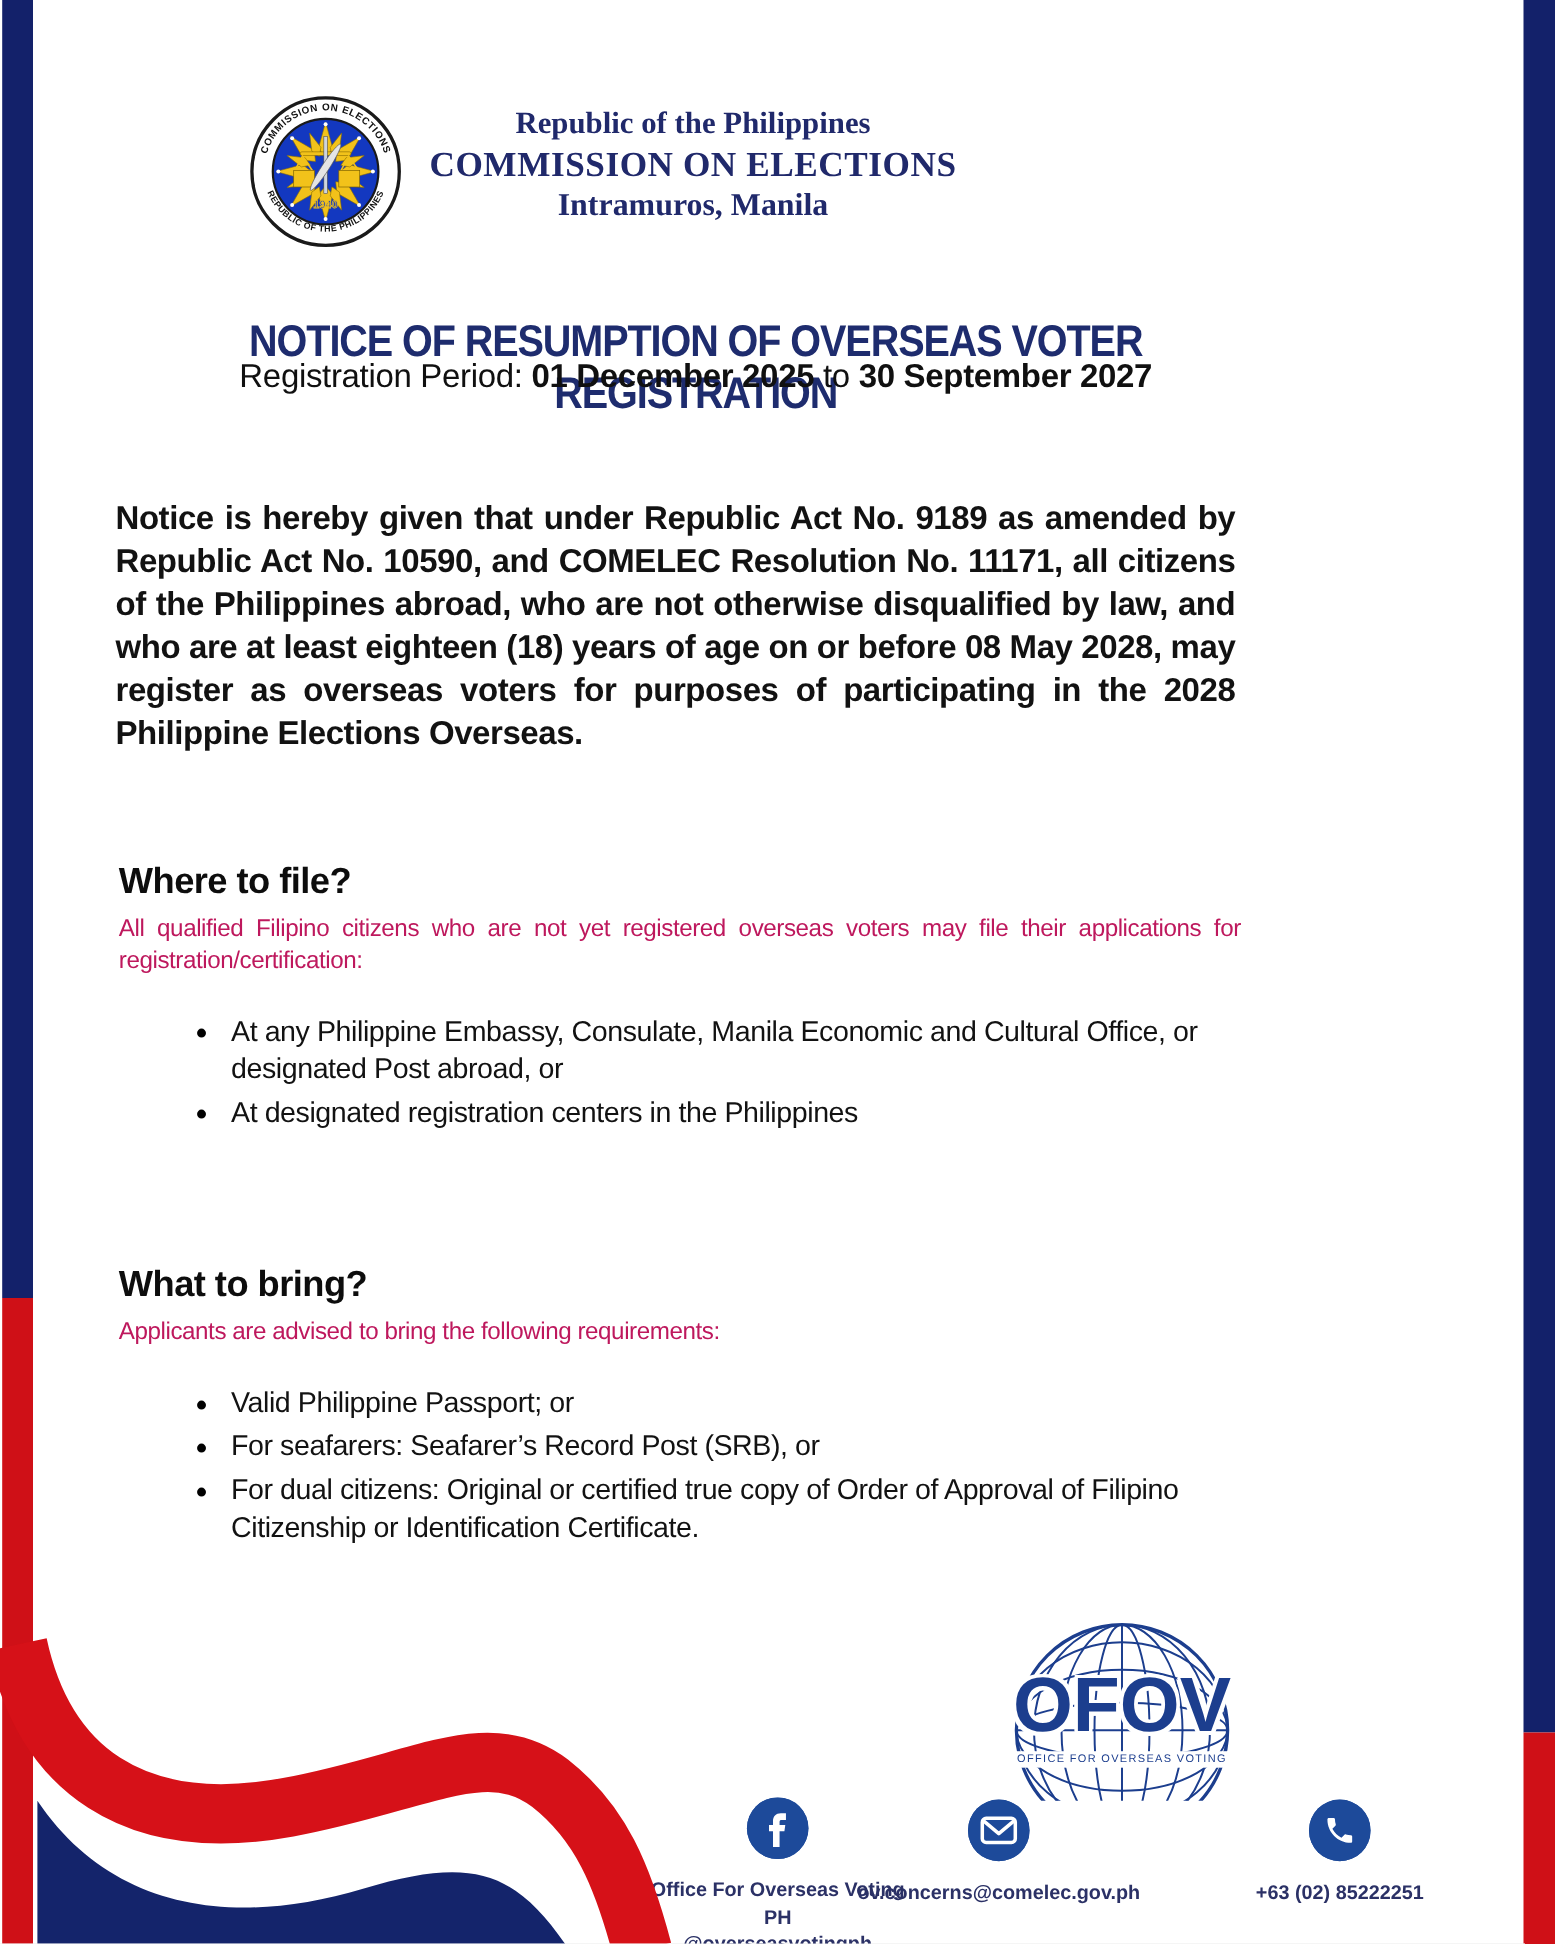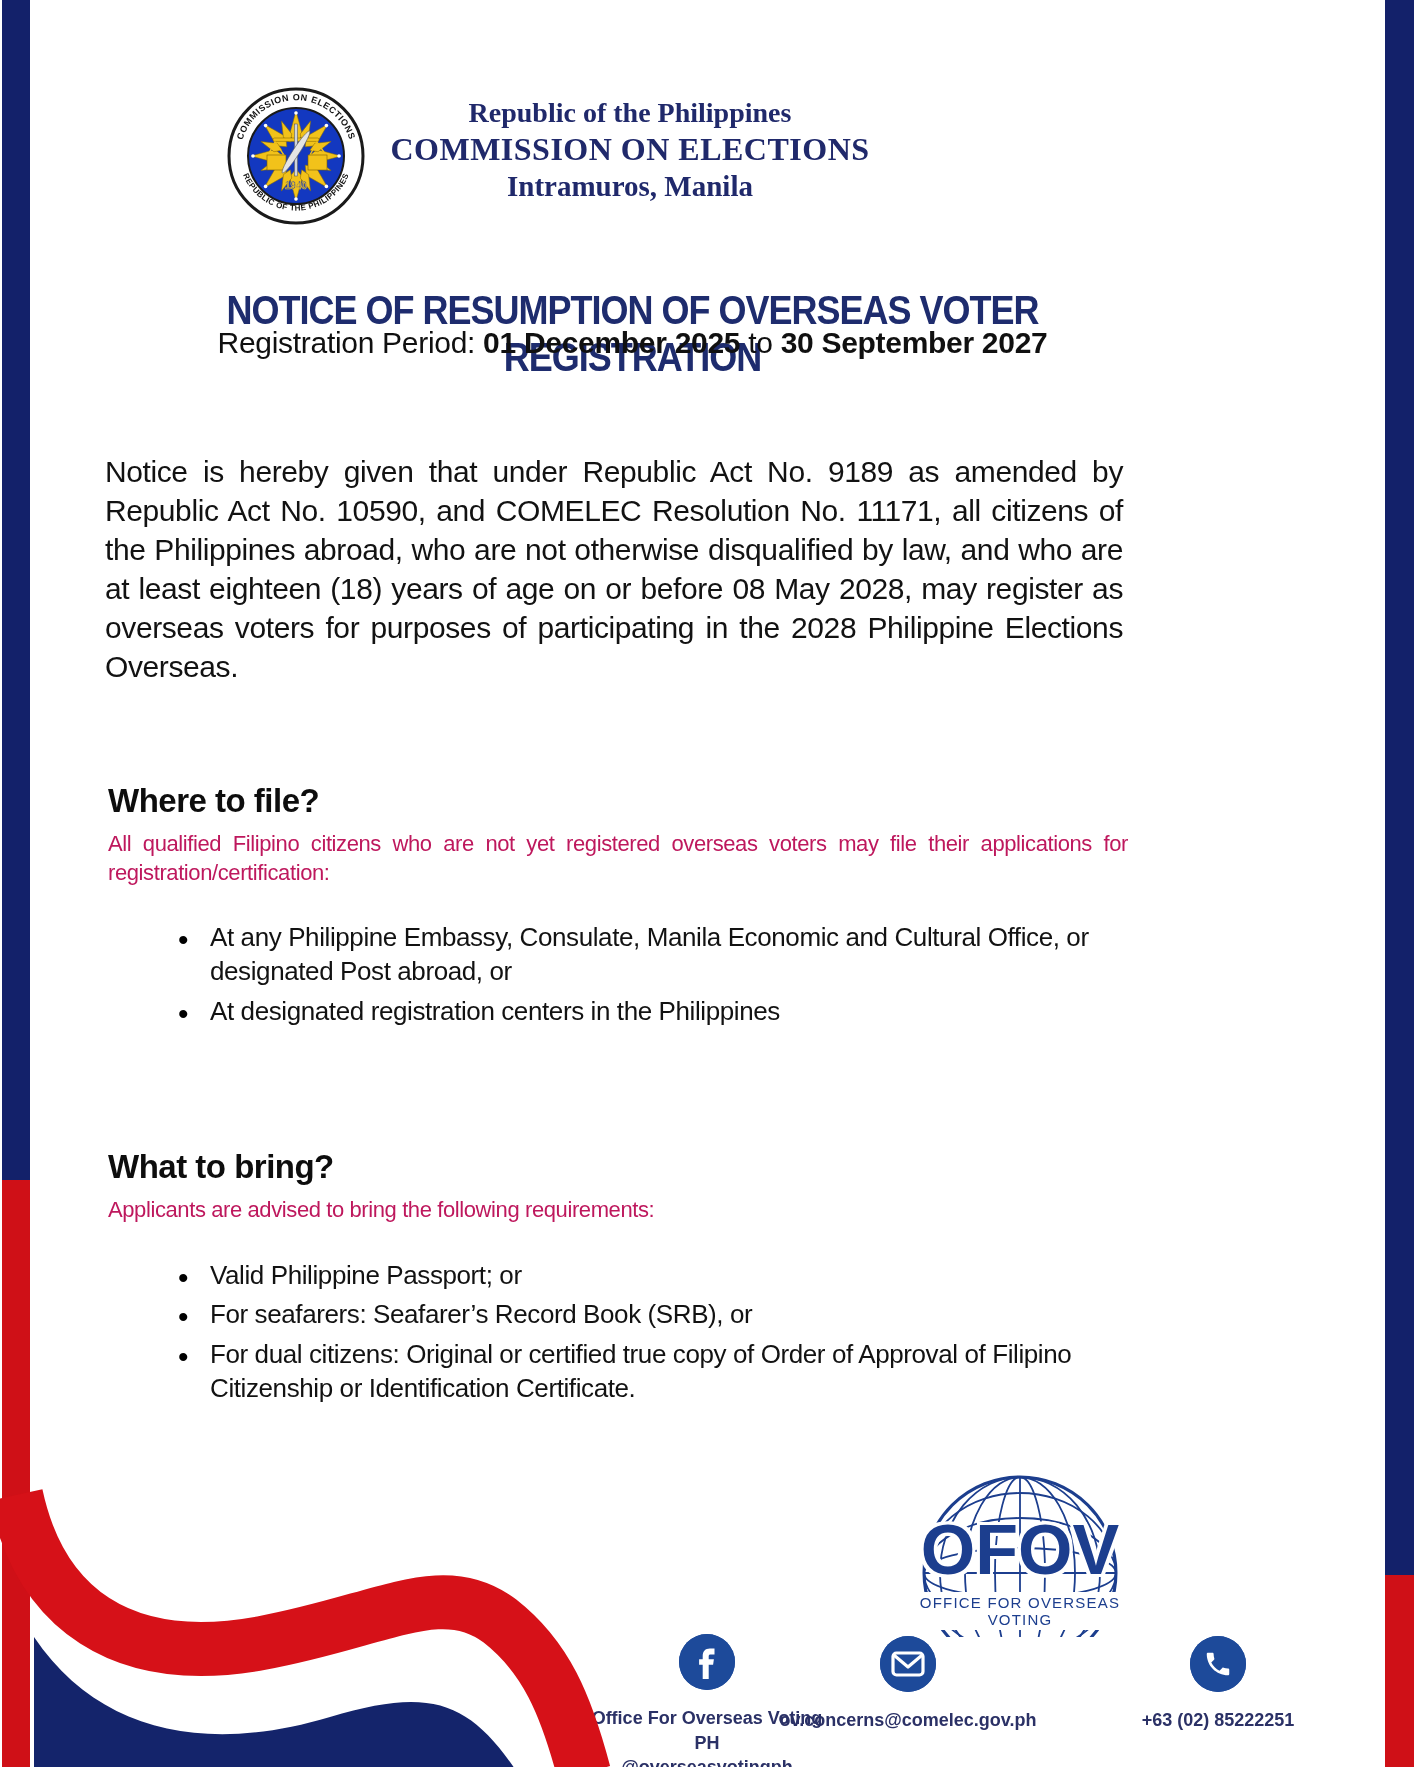--- a/index.html
+++ b/index.html
@@ -31,21 +31,21 @@
   }
   .subtitle{
     position:absolute;left:110px;top:326px;width:1045px;text-align:center;
     color:#101010;font-size:30px;letter-spacing:-.3px;
   }
   .subtitle b{font-weight:700;}
 
   
   .intro{
     position:absolute;left:105px;top:452px;width:1018px;
-    font-size:30px;line-height:1.3;letter-spacing:-.4px;text-align:justify;color:#121212;
+    font-size:30px;line-height:1.3;letter-spacing:-.4px;text-align:justify;color:#121212;font-weight:bold;
   }
   .section-where{position:absolute;left:108px;top:782px;width:1020px;}
   .section-bring{position:absolute;left:108px;top:1148px;width:1020px;}
   .sec-head{font-size:33px;font-weight:700;color:#0d0d0d;letter-spacing:-.5px;margin:0 0 10px 0;}
   .sec-intro{font-size:22px;line-height:1.3;letter-spacing:-.4px;text-align:justify;color:#be185d;margin:0;}
   ul.bullets{margin:34px 0 0 0;padding:0 0 0 70px;list-style:none;}
   ul.bullets li{
     position:relative;font-size:26px;line-height:1.3;letter-spacing:-.4px;color:#121212;
     padding-left:32px;margin-bottom:6px;
   }
@@ -55,21 +55,21 @@
   .ofov-wrap{position:absolute;left:905px;top:1437px;width:230px;height:200px;}
   .globe{position:absolute;left:8px;top:26px;width:214px;height:174px;overflow:hidden;}
   .ofov-acronym{
     position:absolute;left:0;top:78px;width:230px;text-align:center;
     font-size:70px;font-weight:800;color:#1c3e8e;letter-spacing:0;line-height:1;
     text-shadow:3px 0 0 #fff,-3px 0 0 #fff,0 3px 0 #fff,0 -3px 0 #fff,
                 3px 3px 0 #fff,-3px -3px 0 #fff,3px -3px 0 #fff,-3px 3px 0 #fff;
   }
   .ofov-name{
     position:absolute;left:0;top:155px;width:230px;text-align:center;
-    font-size:15px;font-weight:400;color:#1c3e8e;letter-spacing:1.2px;background:#fff;padding:2px 0;
+    font-size:10px;font-weight:400;color:#1c3e8e;letter-spacing:1.2px;background:#fff;padding:2px 0;
   }
 
   
   .contact{position:absolute;text-align:center;color:#2b3166;font-weight:700;font-size:18px;line-height:1.35;}
   .c-icon{display:inline-block;width:56px;height:56px;border-radius:50%;background:#1d4a9a;position:relative;}
   .c-icon svg{position:absolute;left:0;top:0;width:56px;height:56px;}
   .contact-fb{left:577px;top:1634px;width:260px;}
   .contact-mail{left:758px;top:1636px;width:300px;}
   .contact-phone{left:1078px;top:1636px;width:280px;}
   .c-label{margin-top:10px;}
@@ -160,21 +160,21 @@
       <li>At any Philippine Embassy, Consulate,  Manila Economic and Cultural Office, or designated Post abroad, or</li>
       <li>At designated registration centers in the Philippines</li>
     </ul>
   </div>
 
   <div class="section-bring">
     <h2 class="sec-head">What to bring?</h2>
     <p class="sec-intro">Applicants are advised to bring the following requirements:</p>
     <ul class="bullets">
       <li>Valid Philippine Passport; or</li>
-      <li>For seafarers: Seafarer’s Record Book (SRB), or</li>
+      <li>For seafarers: Seafarer’s Record Post (SRB), or</li>
       <li>For dual citizens: Original or certified true copy of Order of Approval of Filipino Citizenship or Identification Certificate.</li>
     </ul>
   </div>
 
   <div class="ofov-wrap">
     <div class="globe">
       <svg viewBox="0 0 214 230" width="214" height="230">
         <defs>
             <clipPath id="gclip">
               <circle cx="107" cy="110" r="96"></circle>

